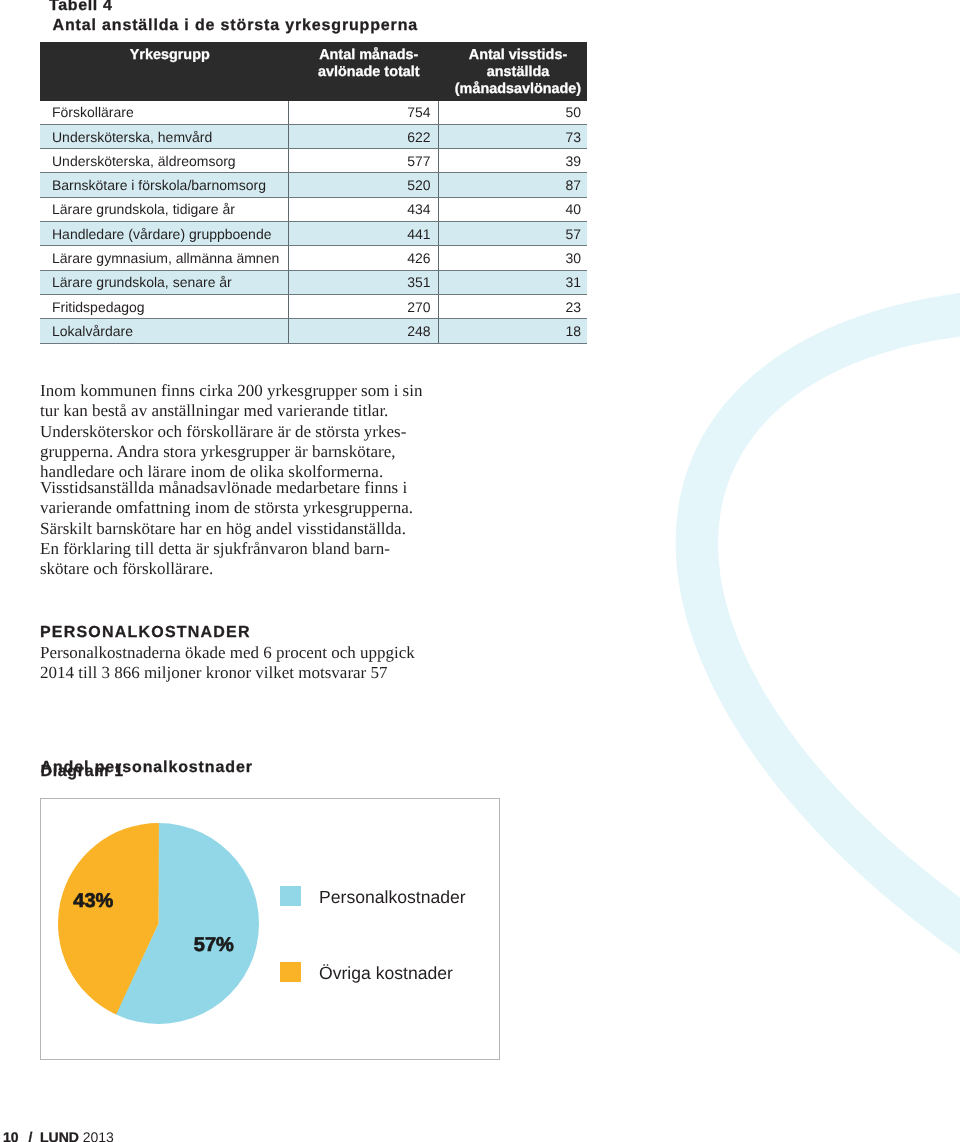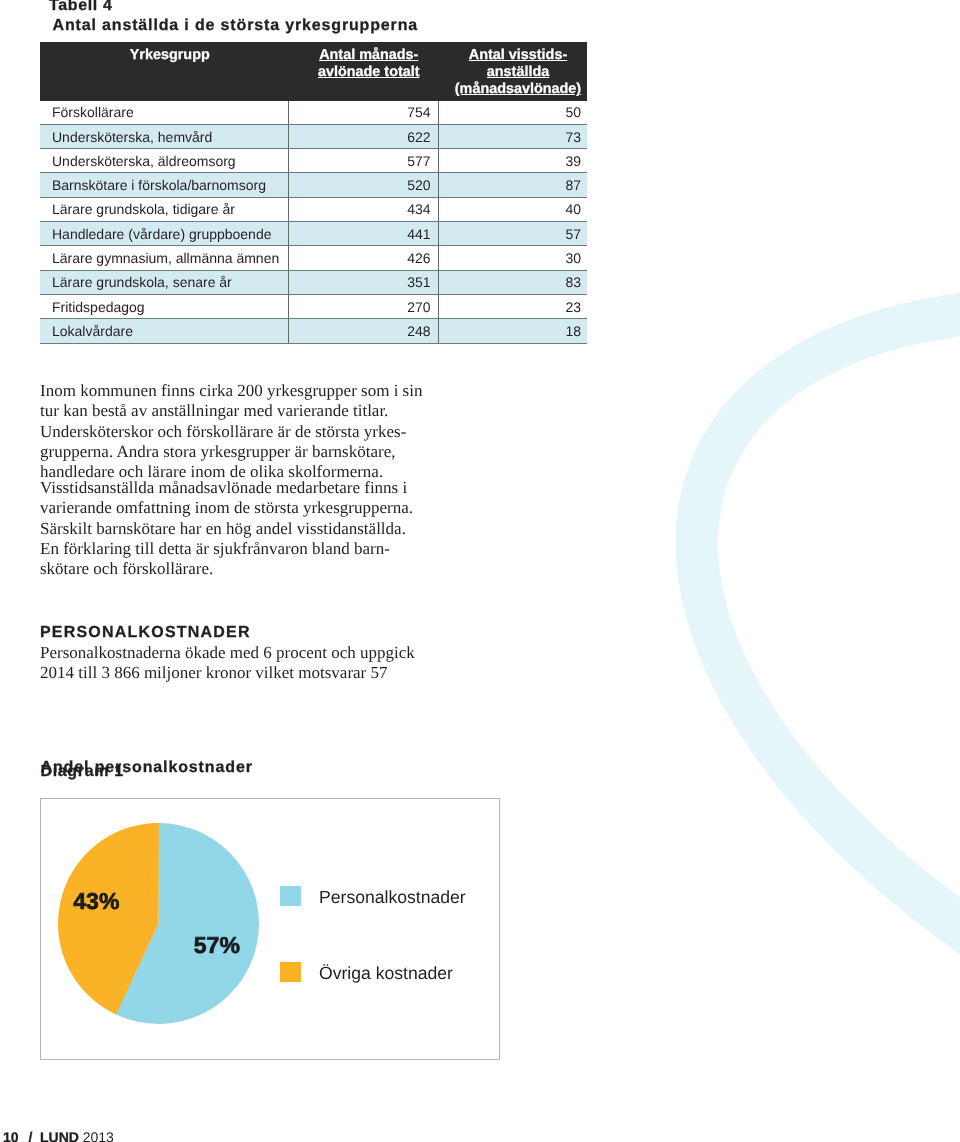--- a/index.html
+++ b/index.html
@@ -18,21 +18,21 @@
   .tbl-title{position:absolute;left:52.5px;top:16px;font-size:16px;font-weight:bold;
              letter-spacing:0.85px;line-height:19px;color:#231f20;white-space:nowrap;}
 
   table.data{position:absolute;left:40px;top:42px;width:547px;border-collapse:collapse;
              table-layout:fixed;}
   table.data th{background:#2b2b2b;color:#ffffff;font-size:14.4px;font-weight:bold;
                 line-height:17px;padding:0;vertical-align:top;
                 -webkit-text-stroke:0.25px #ffffff;}
   table.data th .inner{padding-top:5.4px;padding-bottom:2.2px;padding-left:11px;}
   table.data th.c1{text-align:center;}
-  table.data th.c2,table.data th.c3{text-align:center;text-decoration:underline;}
+  table.data th.c2,table.data th.c3{text-align:center;}
   table.data td{font-size:14px;line-height:16px;height:23.3px;padding:0;color:#231f20;
                 border-bottom:1.7px solid #6c797d;}
   table.data td.n{text-align:right;}
   table.data td.c1{padding-left:12px;}
   table.data td.c2{padding-right:7px;border-left:1.2px solid #5f6a6e;}
   table.data td.c3{padding-right:6px;border-left:1.2px solid #5f6a6e;}
   table.data tr.band td{background:#d3ebf0;}
 
   
   .para{position:absolute;left:40px;font-family:"Liberation Serif",serif;
@@ -41,21 +41,21 @@
             color:#231f20;}
 
   
   .dia-label{position:absolute;left:40.5px;top:737px;font-size:16px;font-weight:bold;
              letter-spacing:0.65px;line-height:19px;white-space:nowrap;margin-top:25px;}
   .dia-title{position:absolute;left:40.5px;top:758px;font-size:16px;font-weight:bold;
              letter-spacing:0.88px;line-height:19px;white-space:nowrap;}
   .chartbox{position:absolute;left:40px;top:798px;width:458px;height:260px;
             border:1.3px solid #b5b5b5;background:#fff;}
   .pie{position:absolute;left:58px;top:823px;width:201px;height:201px;}
-  .pct{position:absolute;font-size:23px;font-weight:bold;color:#1a1a1a;line-height:23px;
+  .pct{position:absolute;font-size:20px;font-weight:bold;color:#1a1a1a;line-height:23px;
         -webkit-text-stroke:0.7px #1a1a1a;}
   .legend-sw{position:absolute;width:21px;height:20.5px;}
   .legend-tx{position:absolute;font-size:17.6px;line-height:18px;color:#231f20;white-space:nowrap;}
 
   
   .footer{position:absolute;left:3px;top:1129.5px;font-size:14px;line-height:15px;
           color:#231f20;white-space:nowrap;}
   .footer b{font-weight:bold;-webkit-text-stroke:0.3px #231f20;}
   .footer .sep{font-weight:bold;margin:0 7.5px 0 10px;-webkit-text-stroke:0.3px #231f20;}
 </style>
@@ -117,21 +117,21 @@
           <td class="c3 n">57</td>
         </tr>
         <tr>
           <td class="c1">Lärare gymnasium, allmänna ämnen</td>
           <td class="c2 n">426</td>
           <td class="c3 n">30</td>
         </tr>
         <tr class="band">
           <td class="c1">Lärare grundskola, senare år</td>
           <td class="c2 n">351</td>
-          <td class="c3 n">83</td>
+          <td class="c3 n">31</td>
         </tr>
         <tr>
           <td class="c1">Fritidspedagog</td>
           <td class="c2 n">270</td>
           <td class="c3 n">23</td>
         </tr>
         <tr class="band">
           <td class="c1">Lokalvårdare</td>
           <td class="c2 n">248</td>
           <td class="c3 n">18</td>

